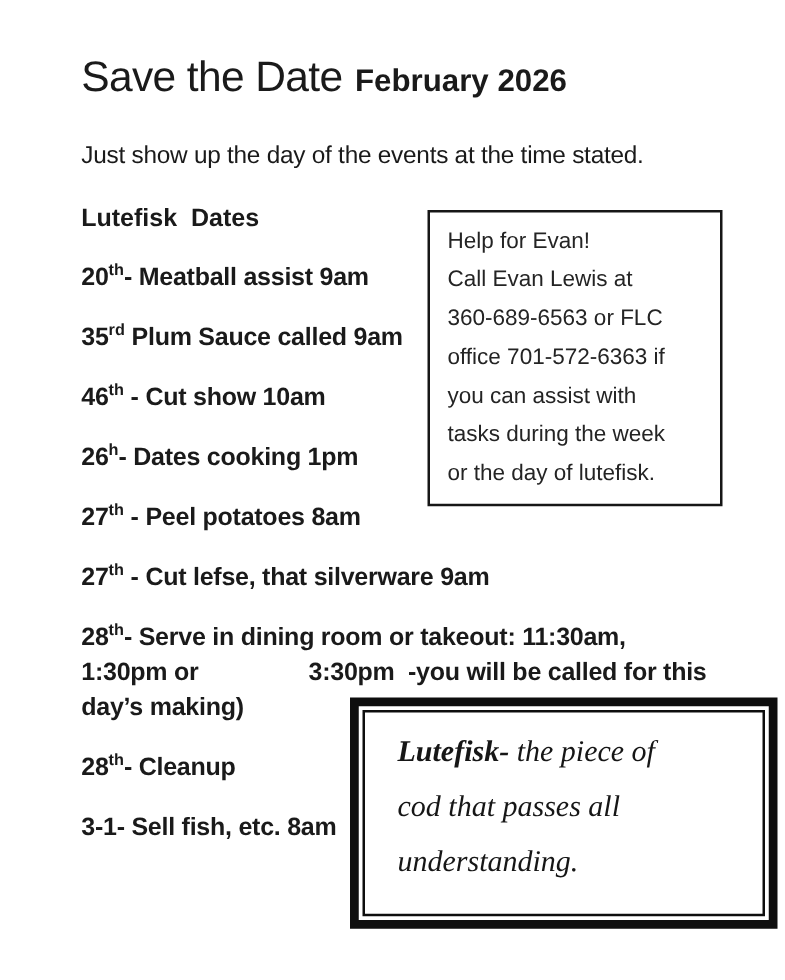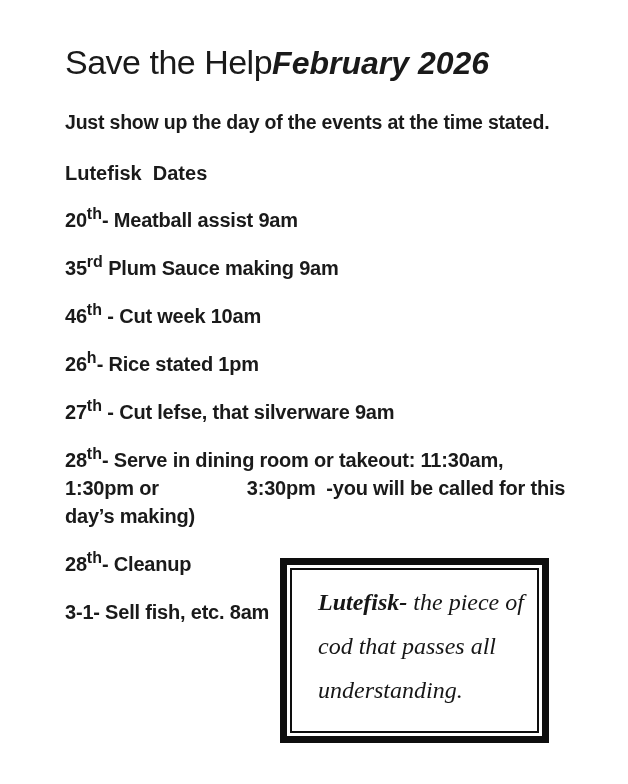--- a/index.html
+++ b/index.html
@@ -23,29 +23,29 @@
   }
   .title {
     margin: 0;
     font-size: 34px;
     font-weight: 400;
     line-height: 36px;
     white-space: nowrap;
     letter-spacing: -0.5px;
   }
   .title-date {
-    font-size: 32px;
+    font-size: 25px;
     font-weight: 700;
+    margin-left: 10px;
     letter-spacing: 0;
-    font-style: italic;
   }
   .intro {
     margin: 29px 0 0 0;
     font-size: 19.5px;
-    font-weight: 700;
+    font-weight: 400;
     line-height: 25px;
     white-space: nowrap;
     letter-spacing: -0.2px;
   }
   .section-heading {
     margin: 26px 0 0 0;
     font-size: 20px;
     font-weight: 700;
     line-height: 25px;
     white-space: pre-wrap;
@@ -59,21 +59,21 @@
     font-weight: 700;
     line-height: 25px;
     margin: 0 0 23px 0;
     white-space: pre;
     letter-spacing: -0.2px;
   }
   .event-line.cont {
     margin-top: -20px; 
   }
   .event-line sup {
-    font-size: 16px;
+    font-size: 13px;
     line-height: 0;
     letter-spacing: 0;
   }
   .tab-gap {
     margin-left: 88px;
   }
   .help-box {
     position: absolute;
     left: 342px;
     top: 168px;
@@ -88,21 +88,21 @@
     font-size: 18px;
     font-weight: 400;
     line-height: 31px;
     white-space: pre-line;
     color: #242424;
   }
   .quote-outer {
     position: absolute;
     left: 280px;
     top: 558px;
-    width: 269px;
+    width: 342px;
     height: 185px;
     box-sizing: border-box;
     border: 7px solid #0e0e0e;
     padding: 3px;
     background: #ffffff;
   }
   .quote-inner {
     box-sizing: border-box;
     width: 100%;
     height: 100%;
@@ -117,39 +117,49 @@
   }
   .quote-term {
     font-weight: 700;
   }
 </style>
 </head>
 <body>
 
 <div class="page">
 
-  <h1 class="title"><span>Save the Help</span><span class="title-date">February 2026</span></h1>
+  <h1 class="title"><span>Save the Date</span><span class="title-date">February 2026</span></h1>
 
   <p class="intro">Just show up the day of the events at the time stated.</p>
 
   <p class="section-heading">Lutefisk  Dates</p>
 
   <div class="events" id="events">
       <div class="event-line"><span>20</span><sup>th</sup><span>- Meatball assist 9am</span></div>
-      <div class="event-line"><span>35</span><sup>rd</sup><span> Plum Sauce making 9am</span></div>
-      <div class="event-line"><span>46</span><sup>th</sup><span> - Cut week 10am</span></div>
-      <div class="event-line"><span>26</span><sup>h</sup><span>- Rice stated 1pm</span></div>
+      <div class="event-line"><span>35</span><sup>rd</sup><span> Plum Sauce called 9am</span></div>
+      <div class="event-line"><span>46</span><sup>th</sup><span> - Cut show 10am</span></div>
+      <div class="event-line"><span>26</span><sup>h</sup><span>- Dates cooking 1pm</span></div>
+      <div class="event-line"><span>27</span><sup>th</sup><span> - Peel potatoes 8am</span></div>
       <div class="event-line"><span>27</span><sup>th</sup><span> - Cut lefse, that silverware 9am</span></div>
       <div class="event-line"><span>28</span><sup>th</sup><span>- Serve in dining room or takeout: 11:30am,</span></div>
       <div class="event-line cont"><span>1:30pm or</span><span class="tab-gap">3:30pm  -you will be called for this</span></div>
       <div class="event-line cont"><span>day’s making)</span></div>
       <div class="event-line"><span>28</span><sup>th</sup><span>- Cleanup</span></div>
       <div class="event-line"><span>3-1- Sell fish, etc. 8am</span></div>
     </div>
 
+  <div class="help-box">
+    <div class="help-text">Help for Evan!
+Call Evan Lewis at
+360-689-6563 or FLC
+office 701-572-6363 if
+you can assist with
+tasks during the week
+or the day of lutefisk.</div>
+  </div>
 
   <div class="quote-outer">
     <div class="quote-inner"><span class="quote-term">Lutefisk-</span><span class="quote-def"> the piece of
 cod that passes all
 understanding.</span></div>
   </div>
 
 </div>
 
 </body></html>

